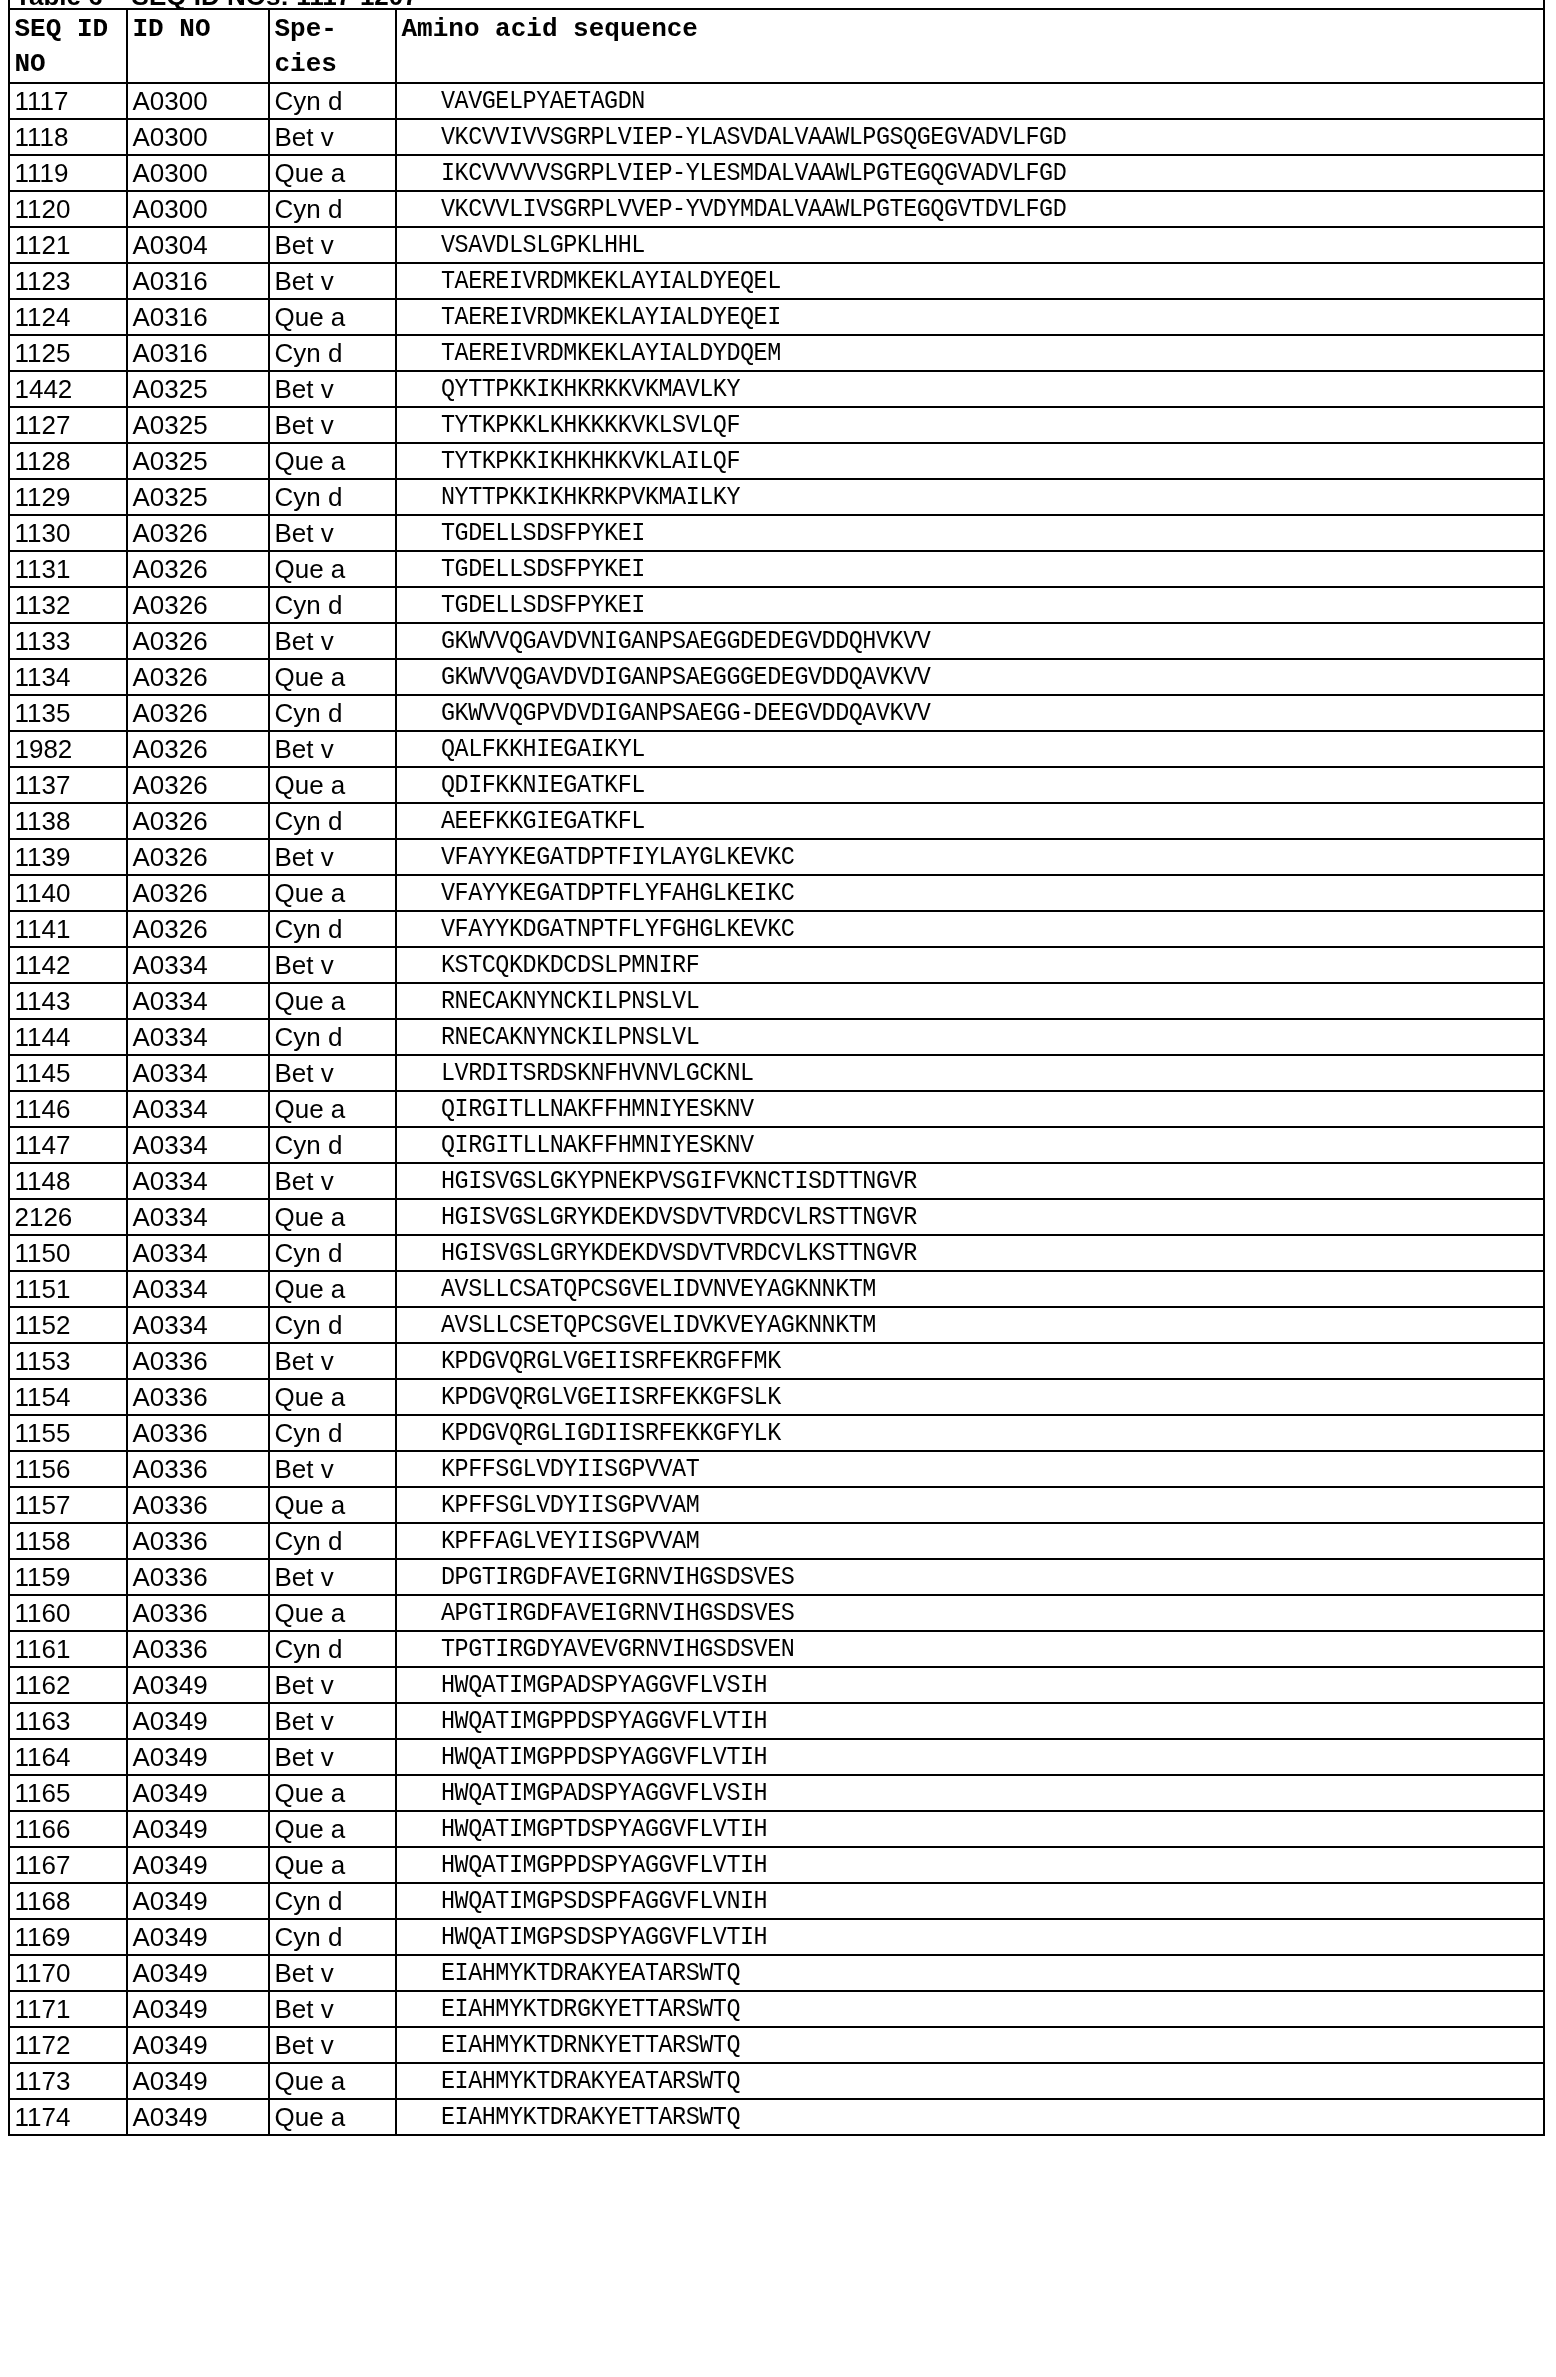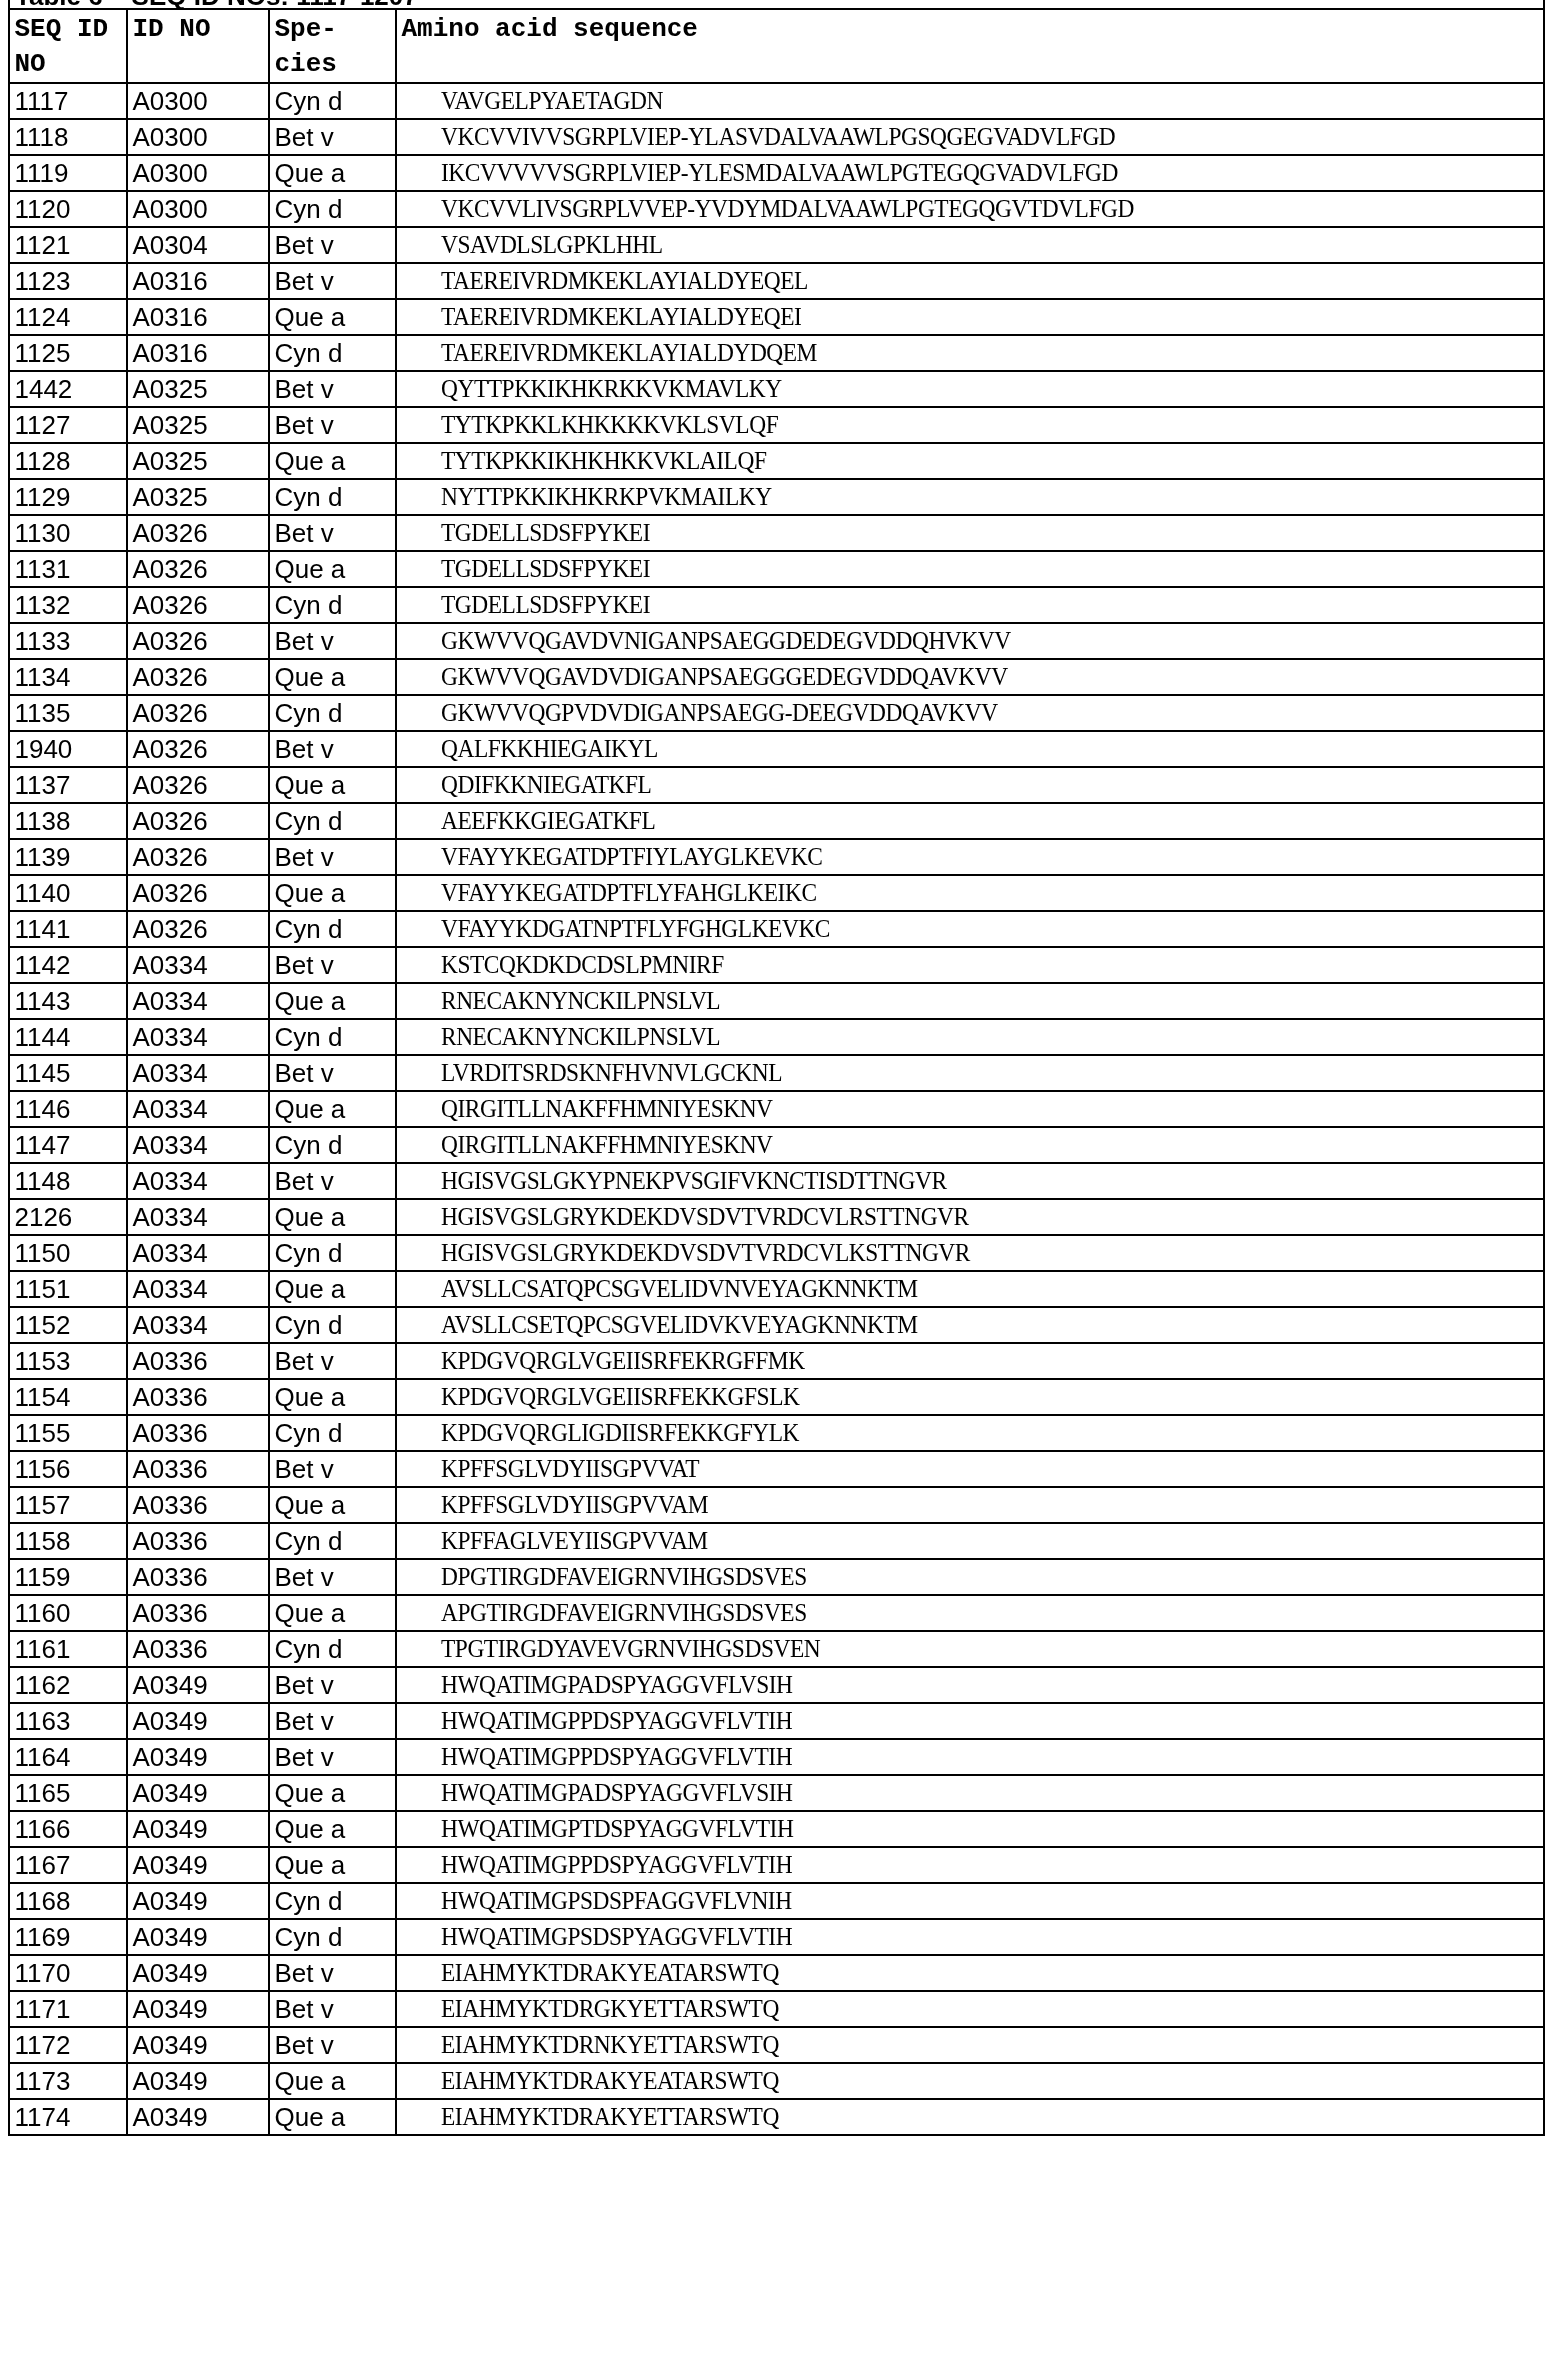--- a/index.html
+++ b/index.html
@@ -71,21 +71,21 @@
     }
     table.seq-table th.h-aa {
       white-space: nowrap;
     }
     table.seq-table td {
       height: 34px;
       font-size: 26px;
       line-height: 34px;
     }
     table.seq-table td.aa {
-      font-family: Liberation Serif, serif;
+      font-family: Liberation Mono, monospace;
       letter-spacing: -0.5px;
       transform-origin: left center;
       padding-left: 44px;
     }
     table.seq-table td.aa span {
       display: inline-block;
       transform: scaleX(0.9);
       transform-origin: left center;
     }
   </style>
@@ -213,21 +213,21 @@
         <td><span>Que a</span></td>
         <td class="aa"><span>GKWVVQGAVDVDIGANPSAEGGGEDEGVDDQAVKVV</span></td>
       </tr>
       <tr>
         <td><span>1135</span></td>
         <td><span>A0326</span></td>
         <td><span>Cyn d</span></td>
         <td class="aa"><span>GKWVVQGPVDVDIGANPSAEGG-DEEGVDDQAVKVV</span></td>
       </tr>
       <tr>
-        <td><span>1940</span></td>
+        <td><span>1982</span></td>
         <td><span>A0326</span></td>
         <td><span>Bet v</span></td>
         <td class="aa"><span>QALFKKHIEGAIKYL</span></td>
       </tr>
       <tr>
         <td><span>1137</span></td>
         <td><span>A0326</span></td>
         <td><span>Que a</span></td>
         <td class="aa"><span>QDIFKKNIEGATKFL</span></td>
       </tr>

